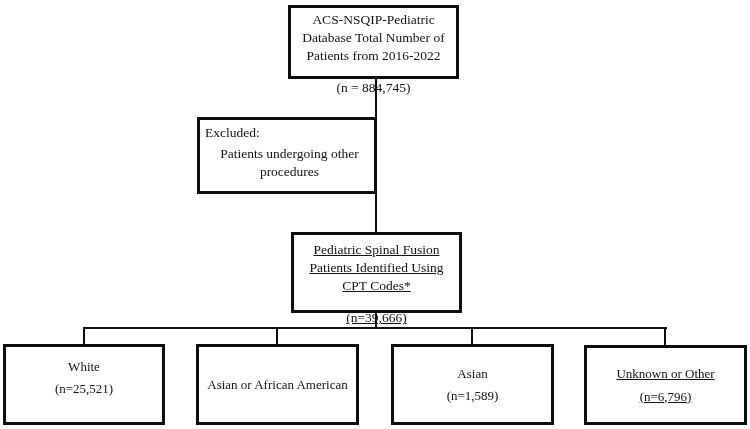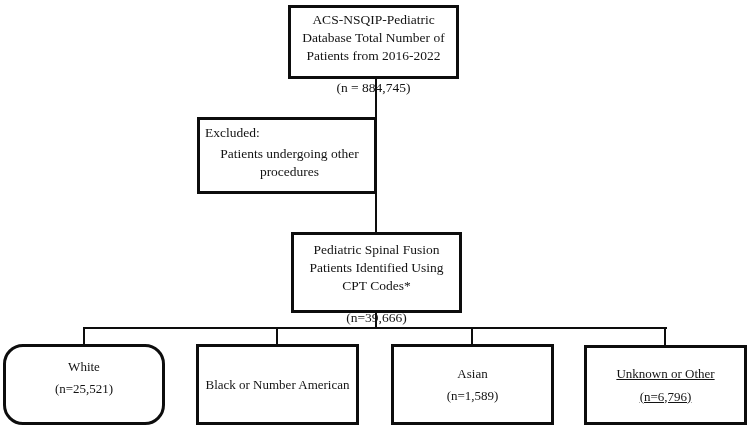--- a/index.html
+++ b/index.html
@@ -40,32 +40,33 @@
     padding: 4px 4px 0 5px;
   }
   .box-excluded .excluded-reason {
     text-align: center;
     padding: 3px 10px 0 14px;
   }
   .box-middle {
     left: 291px; top: 232px;
     width: 171px; height: 81px;
     padding-top: 6px;
+    text-decoration: underline;
   }
   .box-leaf {
     width: 162px; height: 81px;
     top: 344px;
     display: flex;
     flex-direction: column;
     justify-content: center;
     font-size: 13px;
   }
   .box-leaf .leaf-label { white-space: nowrap; }
   .box-leaf .count { margin-top: 5px; }
-  .box-white   { left: 3px;   justify-content: flex-start; padding-top: 11px; border-radius: 20px; }
+  .box-white   { left: 3px;   justify-content: flex-start; padding-top: 11px; }
   .box-black   { left: 196px; width: 163px; }
   .box-asian   { left: 391px; width: 163px; }
   .box-unknown { left: 584px; width: 163px; top: 345px; height: 80px; text-decoration: underline; }
   .line {
     position: absolute;
     background: #0d0d0d;
   }
   .vline { width: 2px; }
   .hline { height: 2px; }
   .line-top-to-middle   { left: 375px; top: 79px;  height: 153px; }
@@ -109,21 +110,21 @@
     <div>CPT Codes*</div>
     <div class="count">(n=39,666)</div>
   </div>
 
   <div class="box box-leaf box-white">
     <div class="leaf-label">White</div>
     <div class="count">(n=25,521)</div>
   </div>
 
   <div class="box box-leaf box-black">
-    <div class="leaf-label">Black or Number American</div>
+    <div class="leaf-label">Asian or African American</div>
   </div>
 
   <div class="box box-leaf box-asian">
     <div class="leaf-label">Asian</div>
     <div class="count">(n=1,589)</div>
   </div>
 
   <div class="box box-leaf box-unknown">
     <div class="leaf-label">Unknown or Other</div>
     <div class="count">(n=6,796)</div>

